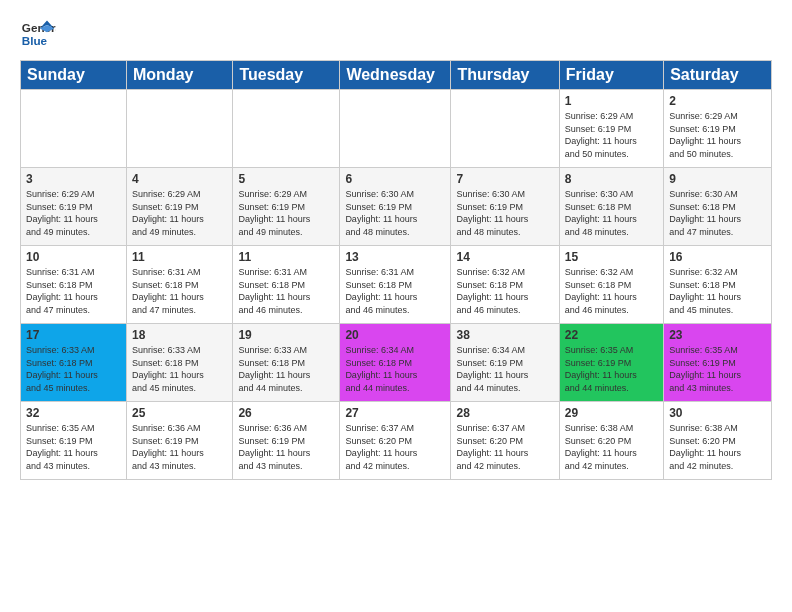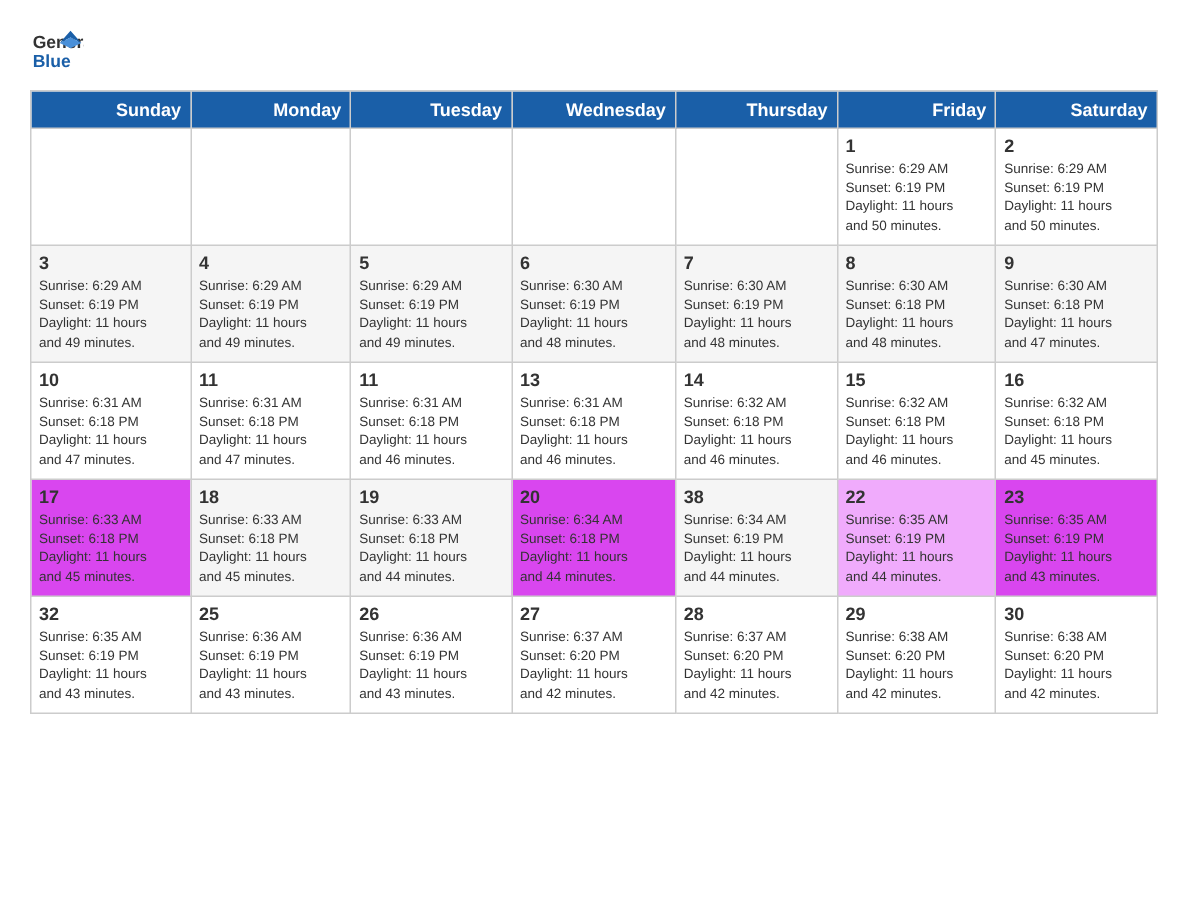--- a/index.html
+++ b/index.html
@@ -42,24 +42,24 @@
       font-size: 14px;
       color: #555;
     }
     .calendar {
       width: 100%;
       border-collapse: collapse;
     }
     .calendar th {
       background: #1a5fa8;
       color: #fff;
-      font-size: 12px;
+      font-size: 16px;
       font-weight: bold;
       padding: 5px 6px;
-      text-align: right;
+      text-align: left;
       border: 1px solid #ccc;
     }
     .calendar td {
       vertical-align: top;
       border: 1px solid #ccc;
       padding: 4px 5px;
       font-size: 9.5px;
       color: #333;
       width: 113px;
       height: 78px;
@@ -232,21 +232,21 @@
           </td>
           <td>
             <span class="day-num">16</span>
             <div class="day-info" style="white-space: pre-line;">Sunrise: 6:32 AM
 Sunset: 6:18 PM
 Daylight: 11 hours
 and 45 minutes.</div>
           </td>
         </tr>
         <tr>
-          <td style="background: #d946ef;">
+          <td style="background: #0ea5e9;">
             <span class="day-num">17</span>
             <div class="day-info" style="white-space: pre-line;">Sunrise: 6:33 AM
 Sunset: 6:18 PM
 Daylight: 11 hours
 and 45 minutes.</div>
           </td>
           <td style="background: rgb(245, 245, 245);">
             <span class="day-num">18</span>
             <div class="day-info" style="white-space: pre-line;">Sunrise: 6:33 AM
 Sunset: 6:18 PM
@@ -267,21 +267,21 @@
 Daylight: 11 hours
 and 44 minutes.</div>
           </td>
           <td style="background: rgb(245, 245, 245);">
             <span class="day-num">38</span>
             <div class="day-info" style="white-space: pre-line;">Sunrise: 6:34 AM
 Sunset: 6:19 PM
 Daylight: 11 hours
 and 44 minutes.</div>
           </td>
-          <td style="background: #f0abfc;">
+          <td style="background: #22c55e;">
             <span class="day-num">22</span>
             <div class="day-info" style="white-space: pre-line;">Sunrise: 6:35 AM
 Sunset: 6:19 PM
 Daylight: 11 hours
 and 44 minutes.</div>
           </td>
           <td style="background: #d946ef;">
             <span class="day-num">23</span>
             <div class="day-info" style="white-space: pre-line;">Sunrise: 6:35 AM
 Sunset: 6:19 PM

